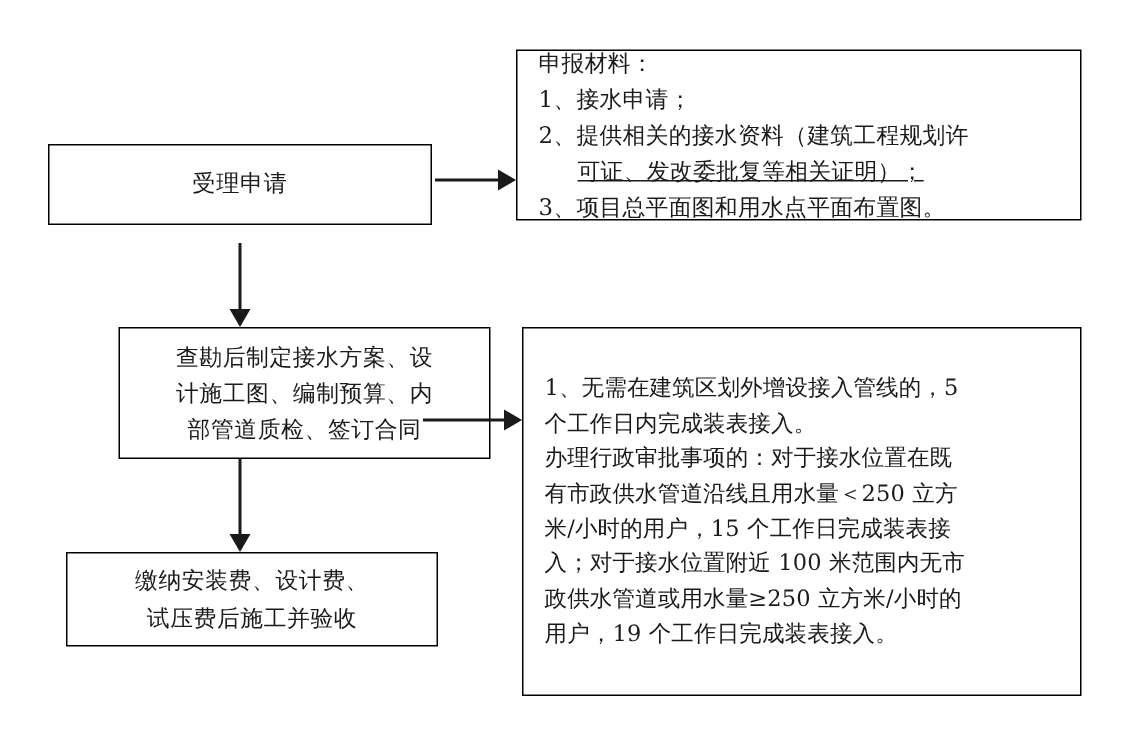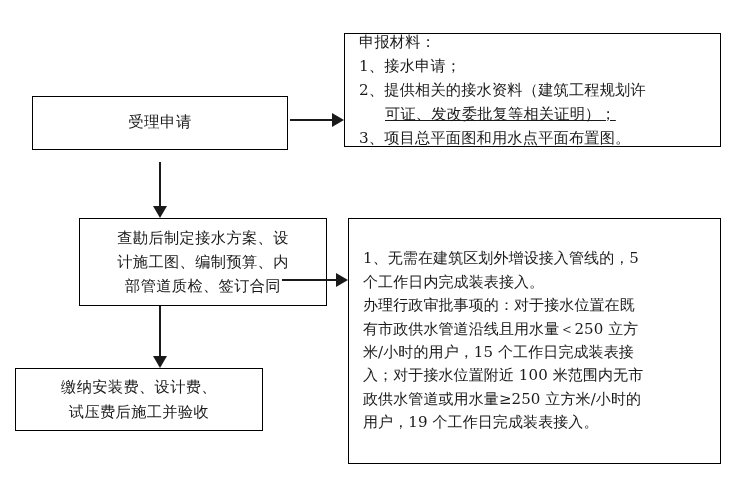--- a/index.html
+++ b/index.html
@@ -37,21 +37,21 @@
   .box-line {
     font-size: 15.5px;
     line-height: 1.52;
     letter-spacing: 0.4px;
     white-space: pre;
   }
 
   
   #proc-1 { left: 32px;  top: 96px;  width: 256px; height: 54px; }
   #proc-2 { left: 32px;  top: 218px; width: 248px; height: 88px; margin-left: 47px; }
-  #proc-3 { left: 15px;  top: 368px; width: 248px; height: 63px; }
+  #proc-3 { left: 44px;  top: 368px; width: 248px; height: 63px; }
 
   #proc-2 .box-line,
   #proc-3 .box-line { font-size: 15.2px; line-height: 1.58; }
 
   
   #note-1 { left: 344px; top: 33px;  width: 377px; height: 114px; }
   #note-2 { left: 348px; top: 218px; width: 373px; height: 246px; }
 
   .note-body {
     padding: 6px 10px 6px 14px;

